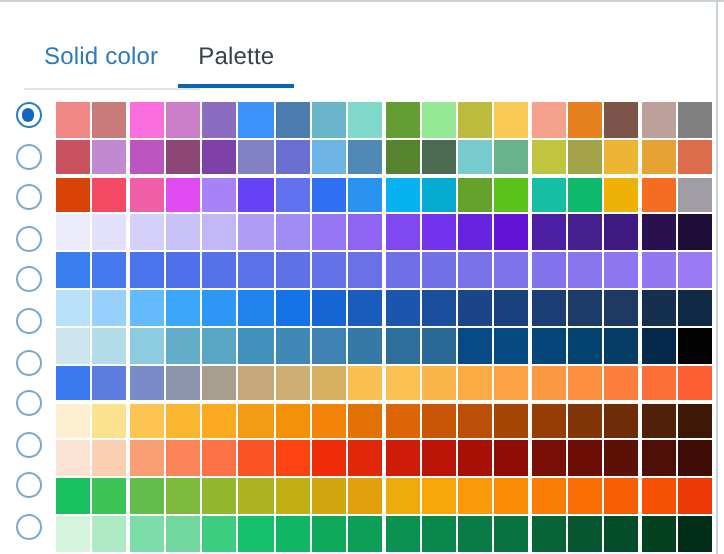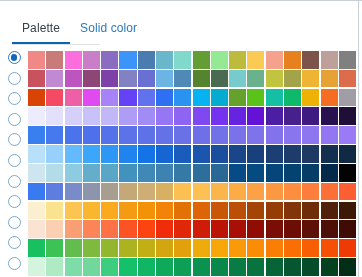--- a/index.html
+++ b/index.html
@@ -98,26 +98,26 @@
 </style>
 </head>
 <body>
 
 <div id="app">
 
   <div class="frame-top"></div>
   <div class="frame-right"></div>
 
   <div class="tabbar">
+    <div class="tab inactive">
+      <span>Solid color</span>
+    </div>
     <div class="tab active">
       <span>Palette</span>
       <span class="tab-underline"></span>
-    </div>
-    <div class="tab inactive">
-      <span>Solid color</span>
     </div>
   </div>
   <div class="tabline"></div>
 
   <div class="palette-body">
     <div class="radio-col" id="radio-col">
         <div class="radio checked"></div>
         <div class="radio"></div>
         <div class="radio"></div>
         <div class="radio"></div>

